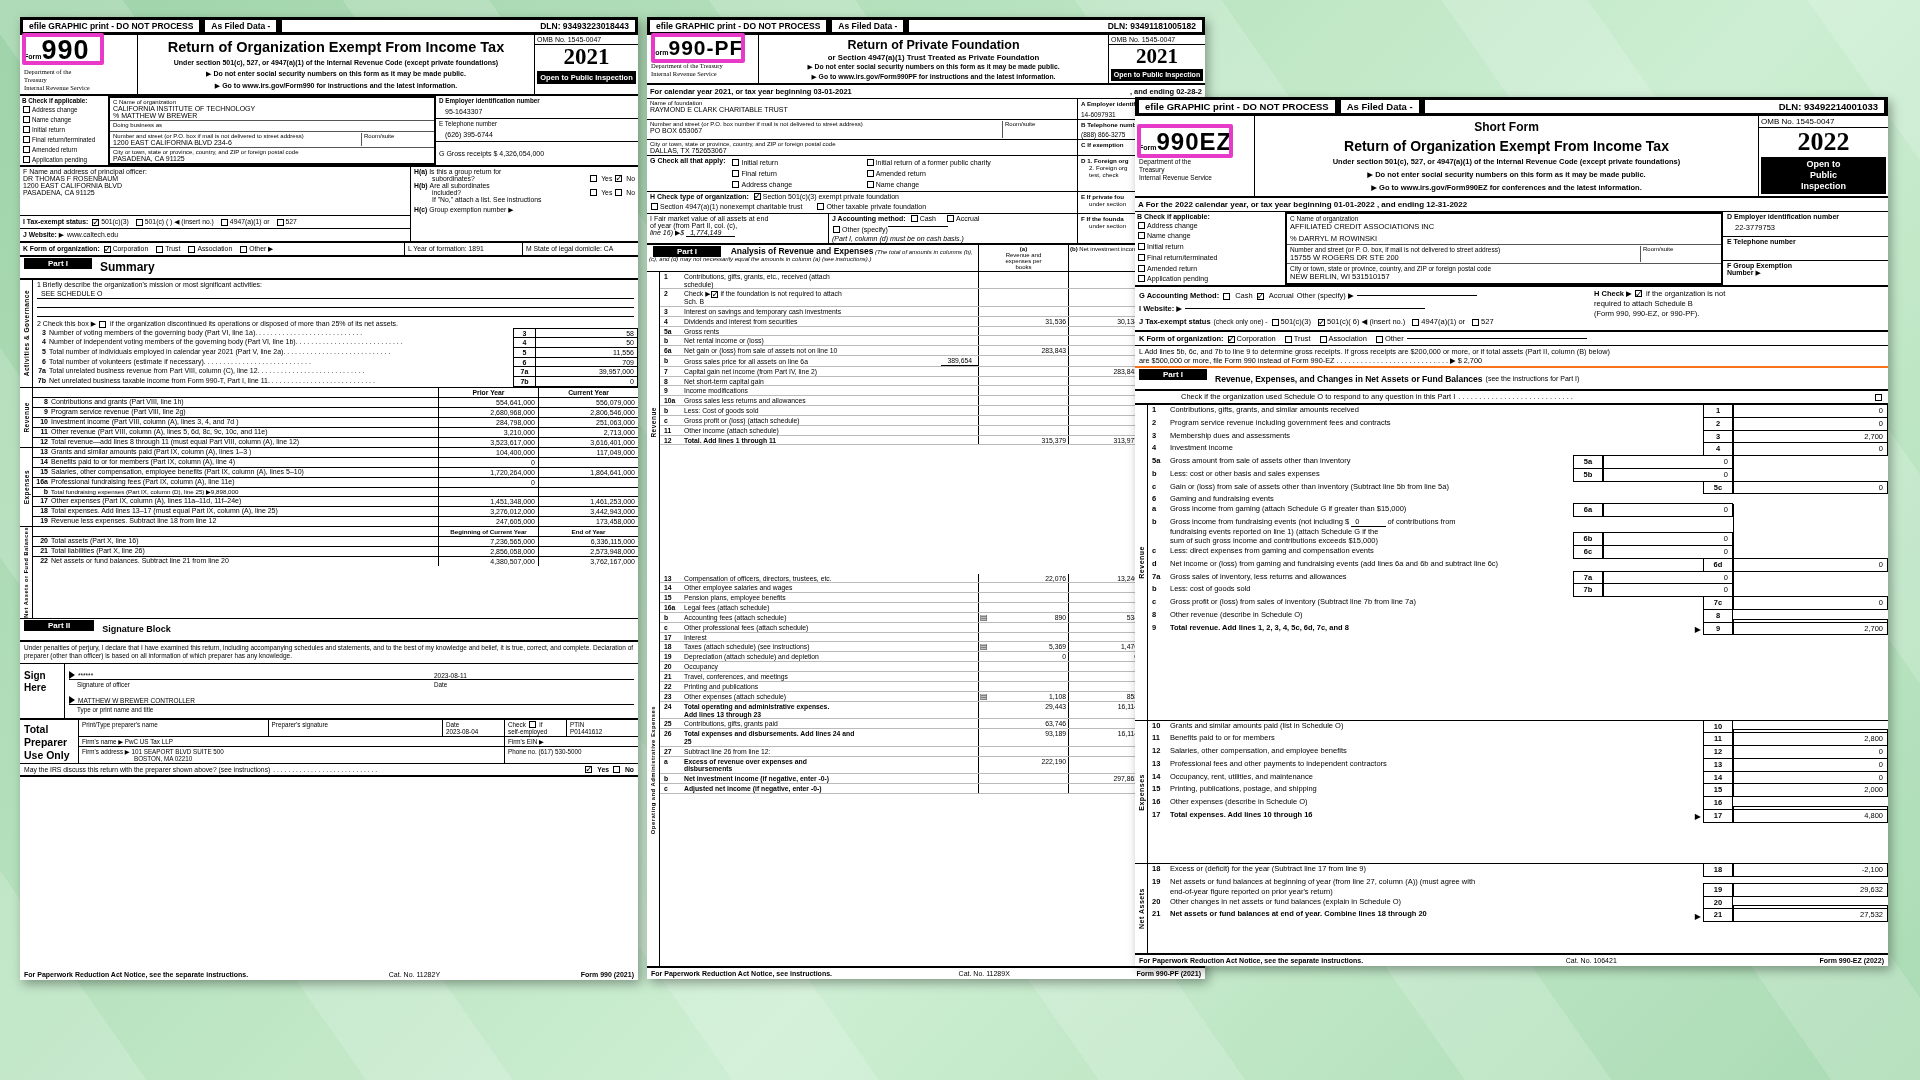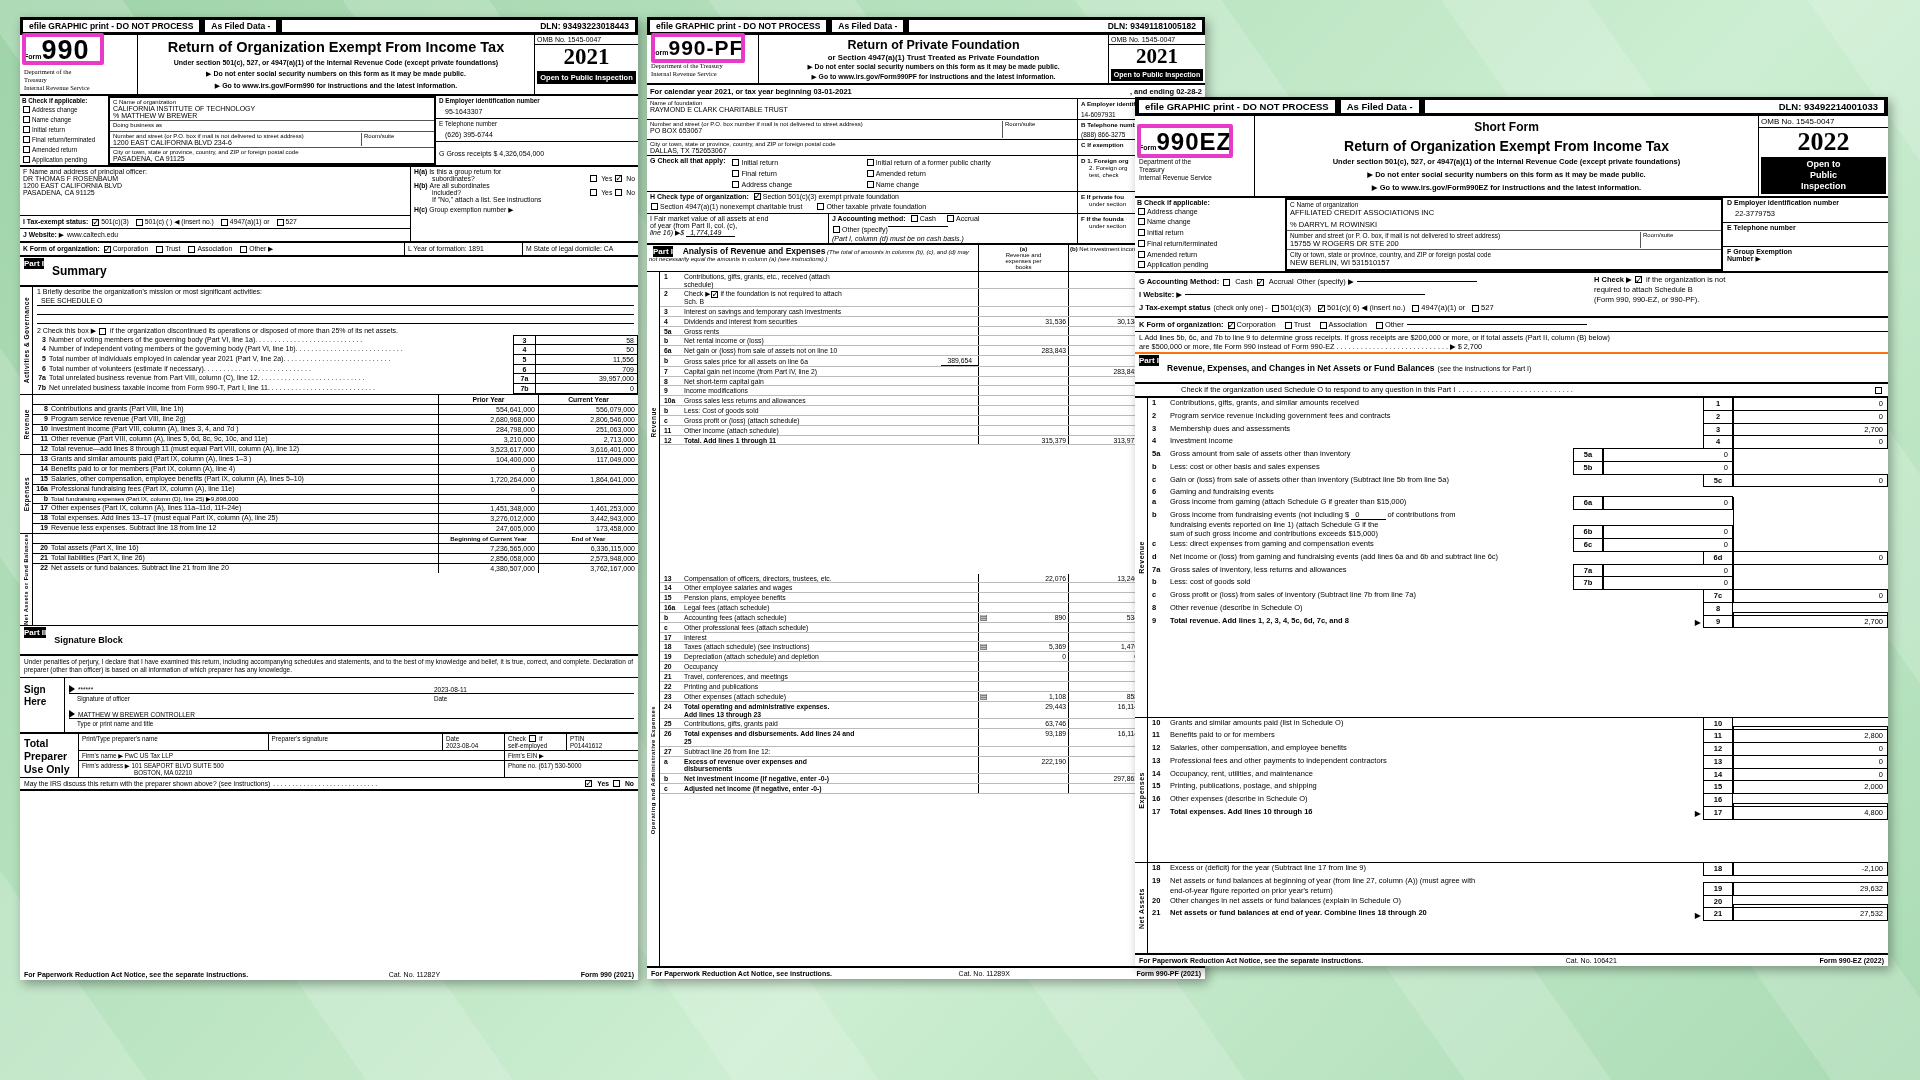--- a/index.html
+++ b/index.html
@@ -25,21 +25,21 @@
   .t1{font-weight:bold}
   .omb{font-size:7px;padding:1px 2px;border-bottom:1px solid #000;text-align:left;white-space:nowrap}
   .year{font-family:"Liberation Serif","DejaVu Serif",serif;font-weight:bold;text-align:center;line-height:1.05}
   .openpub{background:#000;color:#fff;font-weight:bold;text-align:center;margin:2px;padding:2px 1px;line-height:1.2}
   .bold{font-weight:bold}
   .it{font-style:italic}
   .cb{width:7px;height:7px;border:1px solid #000;display:inline-block;margin:0 2px -1px 1px;position:relative;flex:none;background:#fff}
   .cb.ck::after{content:"✓";position:absolute;left:-1px;top:-3px;font-size:9px;font-weight:bold;color:#000}
   .cbi{display:flex;align-items:flex-start;line-height:1.25;margin-top:2px}
   .ptagrow{display:flex;align-items:center;border-top:2px solid #000;border-bottom:2px solid #000;padding:1px 0;flex:none}
-  .ptag{background:#000;color:#fff;font-weight:bold;font-size:8px;padding:1px 0;margin:0 8px 15px 4px;flex:none}
+  .ptag{background:#000;color:#fff;font-weight:bold;font-size:8px;padding:1px 24px;margin:0 8px 8px 4px;flex:none}
   .vsec{display:flex;border-bottom:1px solid #000}
   .vstrip{width:13px;border-right:1px solid #000;position:relative;flex:none;display:flex;align-items:center;justify-content:center}
   .vtxt{writing-mode:vertical-rl;transform:rotate(180deg);font-weight:bold;font-size:6.5px;white-space:nowrap;letter-spacing:.5px}
   .vrows{flex:1;min-width:0}
   .ld{flex:1;overflow:hidden;white-space:nowrap;min-width:0}
   .ld::after{content:" .    .    .    .    .    .    .    .    .    .    .    .    .    .    .    .    .    .    .    .    .    .    .    .    .    .    .    .";color:#000}
   .caret{width:0;height:0;border-left:6px solid #000;border-top:4px solid transparent;border-bottom:4px solid transparent;display:inline-block;margin-right:3px;flex:none}
   .att{font-size:8px;flex:none;margin-right:2px;line-height:1}
   .ftr{display:flex;border-top:2px solid #000;font-size:7px;padding:2px 4px;margin-top:auto;flex:none;align-items:center}
   .ftr .c{flex:1;text-align:center}
@@ -1307,32 +1307,33 @@
         <div>Department of the</div>
         <div>Treasury</div>
         <div>Internal Revenue Service</div>
       </div>
     </div>
     <div class="hc">
       <div class="short">Short Form</div>
       <div class="title t1">Return of Organization Exempt From Income Tax</div>
       <div class="sub">Under section 501(c), 527, or 4947(a)(1) of the Internal Revenue Code (except private foundations)</div>
       <div class="sub">▶ Do not enter social security numbers on this form as it may be made public.</div>
-      <div class="sub">▶  Go to www.irs.gov/Form990EZ for instructions and the latest information.</div>
+      <div class="sub">▶  Go to www.irs.gov/Form990EZ for conferences and the latest information.</div>
     </div>
     <div class="hr">
       <div class="omb" style="font-size:8px">OMB No. 1545-0047</div>
       <div class="year">2022</div>
       <div class="openpub">
         <div>Open to</div>
         <div>Public</div>
         <div>Inspection</div>
       </div>
     </div>
   </div>
+  <div class="arow">A   For the 2022 calendar year, or tax year beginning 01-01-2022 , and ending 12-31-2022</div>
   <div class="idgrid">
     <div class="colb">
       <div class="bold">B   Check if applicable:</div>
       <div id="fez-bitems">
           <div class="cbi">
             <span class="cb"></span>
             <span>Address change</span>
           </div>
           <div class="cbi">
             <span class="cb"></span>

